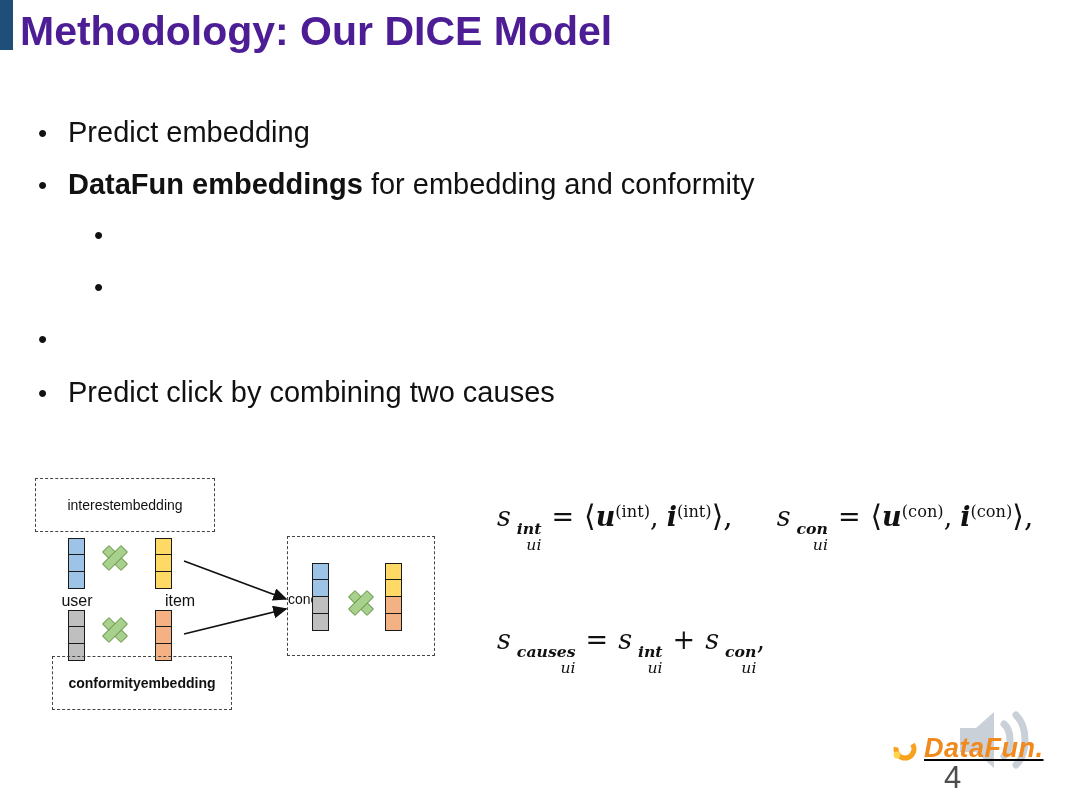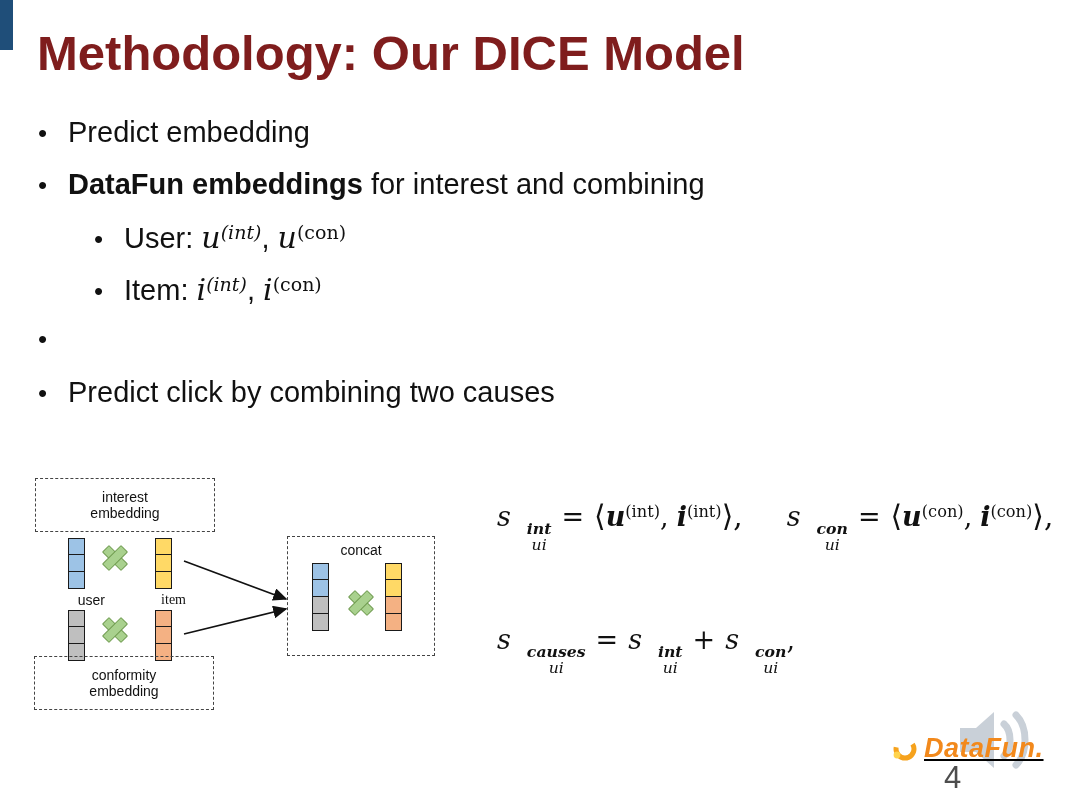--- a/index.html
+++ b/index.html
@@ -5,75 +5,75 @@
   html,body { margin:0; padding:0; background:#e8e8e8; }
   .slide {
     position:relative; width:1080px; height:810px; background:#ffffff;
     font-family:"Liberation Sans", sans-serif; overflow:hidden; margin:0 auto;
   }
   
   .corner-mark { position:absolute; left:0; top:0; width:13px; height:50px; background:#1F4E79; }
 
   
   .title {
-    position:absolute; left:20px; top:8px; margin:17px;
-    font-size:49px; font-weight:bold; color:#7f1d1d; letter-spacing:0px;
+    position:absolute; left:20px; top:8px; margin:0;
+    font-size:41px; font-weight:bold; color:#4c1d95; letter-spacing:0px;
   }
 
   
   .bullets { position:absolute; left:38px; top:116px; width:960px; font-size:29px; color:#111; }
   .li { display:flex; align-items:baseline; margin-bottom:11px; min-height:41px; }
   .li .mk { width:30px; flex:0 0 30px; font-size:26px; }
   .li.lvl2 { margin-left:56px; }
   .b { font-weight:bold; }
   .math { font-family:"DejaVu Serif", serif; font-style:italic; font-size:30px; white-space:nowrap; }
   .math sup { font-size:19px; line-height:0; vertical-align:0.45em; }
   .math sup.srm { font-style:normal; }
   .math sup.sit { font-style:italic; }
 
   
   .diagram { position:absolute; left:30px; top:473px; width:440px; height:250px; }
   .dbox {
-    position:absolute; border:1.5px dashed #444; display:flex; flex-direction:column;
+    position:absolute; border:1.5px dashed #444; display:flex; flex-direction:row;
     align-items:center; justify-content:center; font-size:14px; color:#111; text-align:center;
   }
   .dbox.interest   { left:5px;   top:5px;   width:178px; height:52px; }
-  .dbox.conformity { left:4px;   top:183px; width:178px; height:52px; }
+  .dbox.conformity { left:22px;   top:183px; width:178px; height:52px;font-weight:bold; }
   .dbox.concat     { left:257px; top:63px;  width:148px; height:120px; justify-content:flex-start; padding-top:5px; box-sizing:border-box; }
   .col { position:absolute; display:flex; flex-direction:column; }
   .col .cell { width:17px; height:17px; border:1px solid #1a1a1a; box-sizing:border-box; background:var(--c); }
   .col .cell + .cell { border-top:0; }
   .col .cell.c1 { background:var(--c1); }
   .col .cell.c2 { background:var(--c2); }
   .col.user-int { left:38px;  top:65px; }
   .col.item-int { left:125px; top:65px; }
   .col.user-con { left:38px;  top:137px; }
   .col.item-con { left:125px; top:137px; }
   .col.cat-left  { left:282px; top:90px; }
   .col.cat-right { left:355px; top:90px; }
-  .lbl { position:absolute; font-size:14px; color:#111; text-align:right; width:56px; }
+  .lbl { position:absolute; font-size:16px; color:#111; text-align:center; width:56px; }
   .lbl.user-lbl { left:19px;  top:119px; }
-  .lbl.item-lbl { left:100px; top:119px;font-family:Liberation Serif, serif; }
+  .lbl.item-lbl { left:122px; top:119px; }
   .xmark { position:absolute; width:26px; height:26px; }
   .xmark i { position:absolute; left:50%; top:50%; width:25px; height:8px;
              background:var(--xf); border:1px solid var(--xs); border-radius:1px; }
   .xmark i.a { transform:translate(-50%,-50%) rotate(45deg); }
   .xmark i.b { transform:translate(-50%,-50%) rotate(-45deg); }
   .xmark.x1 { left:72px;  top:72px; }
   .xmark.x2 { left:72px;  top:144px; }
   .xmark.x3 { left:318px; top:117px; }
   .arrows { position:absolute; left:150px; top:68px; }
 
   
   .formula { position:absolute; font-family:"DejaVu Serif", serif; font-size:27px; color:#111; white-space:nowrap; }
   .formula.f1 { left:497px; top:498px; }
   .formula.f2 { left:497px; top:624px; }
   .sv { display:inline-block; white-space:nowrap; font-style:italic; }
-  .ss { display:inline-flex; flex-direction:column; align-items:center;
-        font-size:0.58em; line-height:1.05; vertical-align:-0.5em; margin-left:16px; }
+  .ss { display:inline-flex; flex-direction:column; align-items:flex-end;
+        font-size:0.58em; line-height:1.05; vertical-align:-0.5em; margin-left:6px; }
   .ss .sp { font-style:italic; font-weight:600; }
   .ss .sb { font-style:italic; }
   .rel { margin:0 10px; font-style:normal; }
   .ang { font-size:1.1em; font-style:normal; }
   .term { white-space:nowrap; }
   .term .mb { font-weight:bold; font-style:italic; }
   .term sup { font-size:0.6em; font-style:normal; line-height:0; vertical-align:0.55em; }
   .sep { margin-right:8px; font-style:normal; }
   .wgap { display:inline-block; width:44px; }
   .trail { font-style:normal; }
@@ -95,31 +95,29 @@
 
   <div class="bullets">
 
     <div class="li lvl1">
       <span class="mk">•</span>
       <span class="txt">Predict embedding</span>
     </div>
 
     <div class="li lvl1">
       <span class="mk">•</span>
-      <span class="txt"><span class="b">DataFun embeddings</span><span> for interest and combining</span></span>
+      <span class="txt"><span class="b">DataFun embeddings</span><span> for embedding and conformity</span></span>
     </div>
 
     <div class="li lvl2">
       <span class="mk">•</span>
-      <span class="txt"><span>User: </span><span class="math"><span>u</span><sup class="sit">(int)</sup></span><span>, </span><span class="math"><span>u</span><sup class="srm">(con)</sup></span></span>
     </div>
 
     <div class="li lvl2">
       <span class="mk">•</span>
-      <span class="txt"><span>Item: </span><span class="math"><span>i</span><sup class="sit">(int)</sup></span><span>, </span><span class="math"><span>i</span><sup class="srm">(con)</sup></span></span>
     </div>
 
     <div class="li lvl1">
       <span class="mk">•</span>
     </div>
 
     <div class="li lvl1">
       <span class="mk">•</span>
       <span class="txt">Predict click by combining two causes</span>
     </div>

